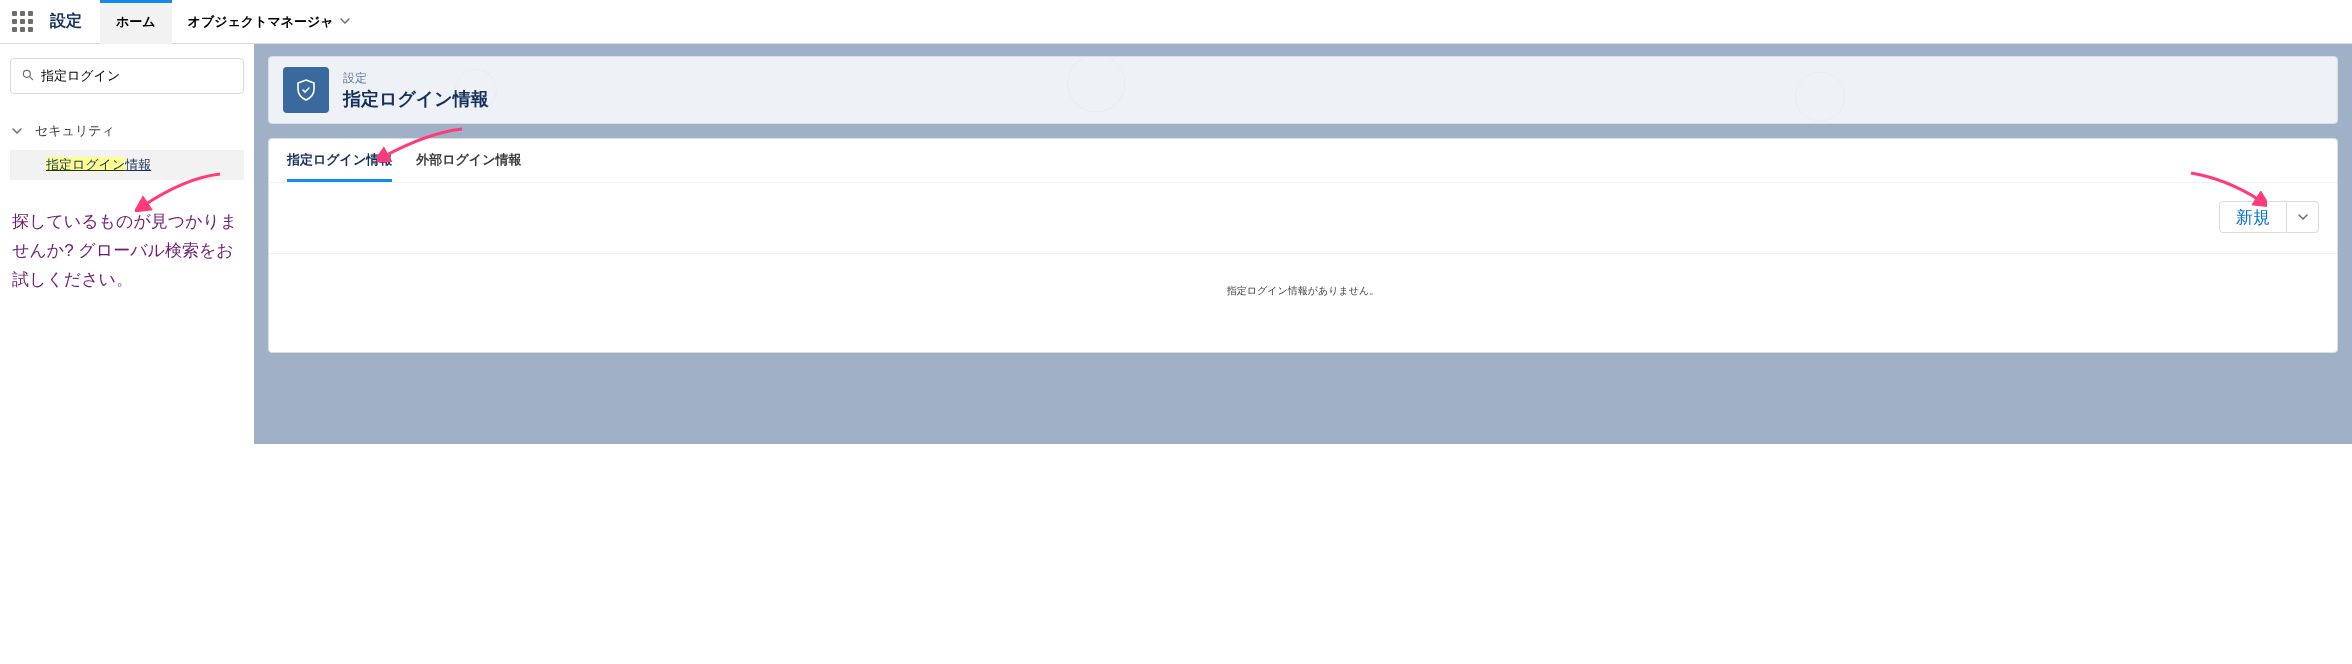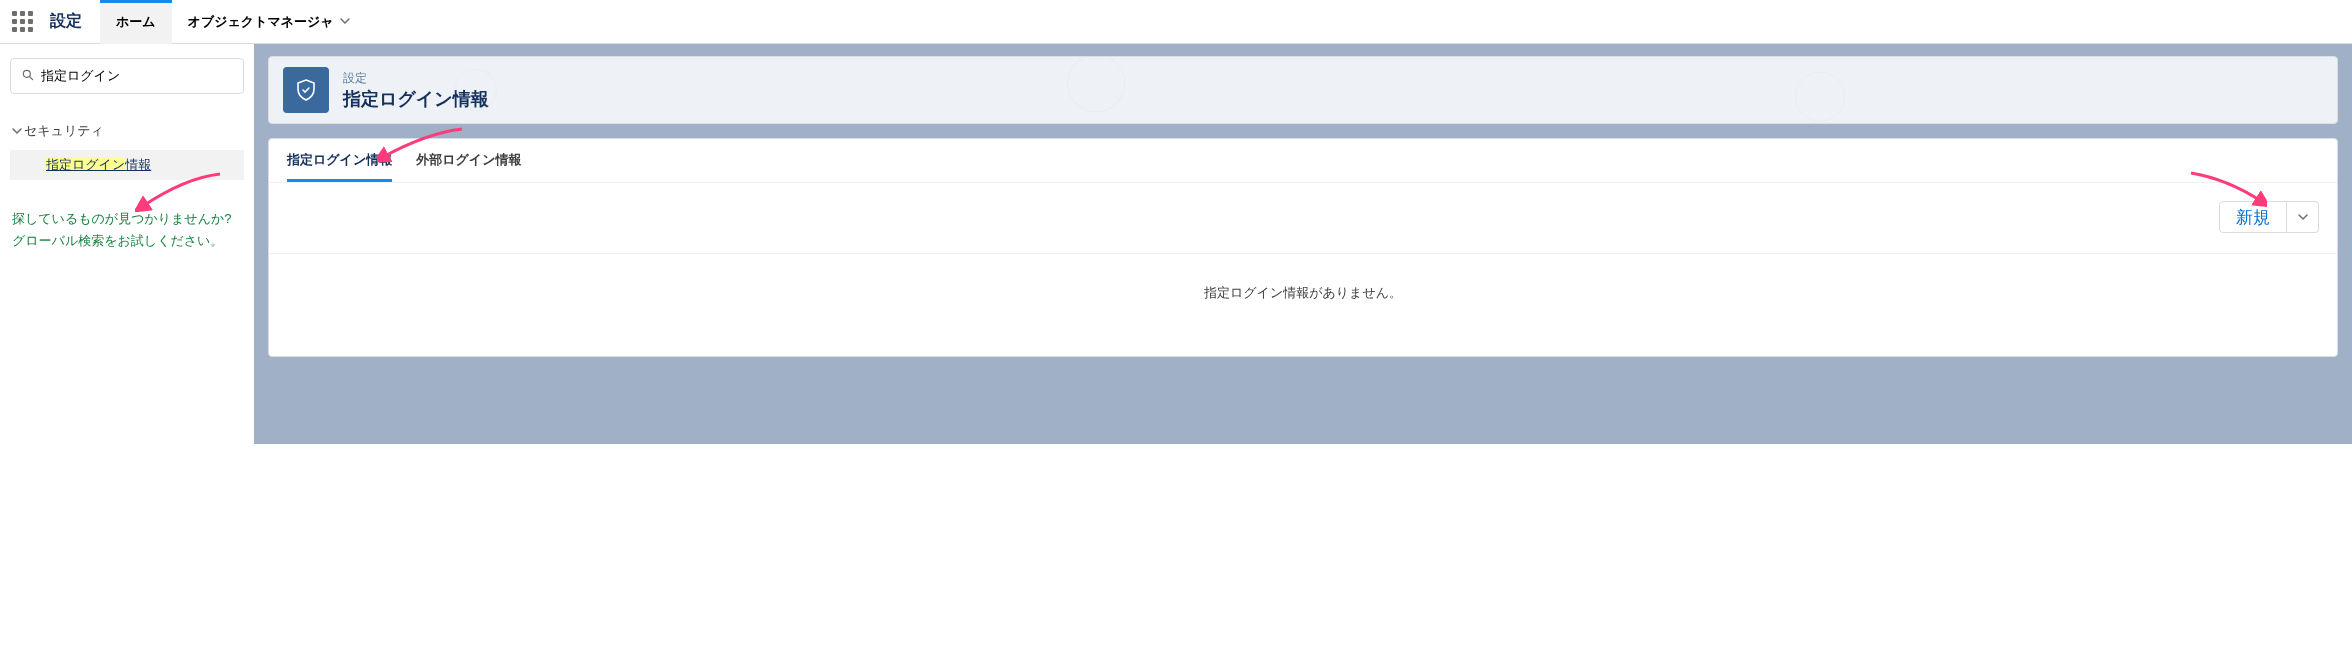--- a/index.html
+++ b/index.html
@@ -17,25 +17,25 @@
     .chev { margin-left:6px; color:#706e6b; }
 
     .layout { display:flex; }
 
     
     .sidebar { width:254px; padding:14px 10px; flex-shrink:0; }
     .search-wrap { display:flex; align-items:center; border:1px solid #dddbda; border-radius:4px; height:36px; padding:0 10px; background:#fff; }
     .search-wrap svg { color:#706e6b; }
     .search-wrap input { border:none; outline:none; flex:1; margin-left:6px; font-size:13px; background:transparent; }
     .tree { margin-top:24px; font-size:13px; color:#3e3e3c; }
-    .tree-parent { display:flex; align-items:center; gap:2px; padding:4px 2px; cursor:pointer; }
+    .tree-parent { display:flex; align-items:center; gap:13px; padding:4px 2px; cursor:pointer; }
     .tree-child-row { padding:6px 0 6px 36px; background:#f3f2f2; margin-top:6px; }
     .tree-child { color:#16325c; text-decoration:underline; cursor:pointer; }
     .hl { background:#ffff91; }
-    .help-text { margin-top:28px; font-size:13px; color:#15803d; line-height:1.7; padding:0 2px; }
+    .help-text { margin-top:28px; font-size:17px; color:#701a75; line-height:1.7; padding:0 2px; }
 
     
     .main { flex:1; background:#9fb0c7; background-image:
         radial-gradient(circle at 20% 30%, rgba(255,255,255,.06) 0 2px, transparent 2px),
         radial-gradient(circle at 70% 60%, rgba(255,255,255,.05) 0 2px, transparent 2px);
       padding:12px 14px; min-height:400px; }
     .page-header { background:#eef1f6; border:1px solid #d8dde6; border-radius:4px; display:flex; align-items:center; gap:14px; padding:10px 14px; position:relative; overflow:hidden; }
     .page-header::before { content:""; position:absolute; inset:0;
       background-image:
         radial-gradient(circle at 10% 50%, transparent 20px, rgba(0,0,0,.02) 20px 21px, transparent 21px),
@@ -48,21 +48,21 @@
     .hdr-title { font-size:18px; font-weight:700; color:#16325c; }
 
     .panel { background:#fff; border:1px solid #d8dde6; border-radius:4px; margin-top:14px; padding:0 0 44px; }
     .tabs-bar { display:flex; gap:24px; padding:0 18px; border-bottom:1px solid #eef1f6; height:44px; align-items:flex-end; }
     .ptab { padding-bottom:10px; font-size:13px; color:#3e3e3c; cursor:pointer; border-bottom:3px solid transparent;font-weight:bold; }
     .ptab.active { color:#16325c; font-weight:700; border-bottom-color:#1589ee; }
     .panel-actions { display:flex; justify-content:flex-end; padding:18px 18px 0; }
     .btn { border:1px solid #dddbda; background:#fff; color:#0070d2; font-size:17px; height:32px; padding:0 16px; border-radius:4px 0 0 4px; cursor:pointer; }
     .btn-split { border:1px solid #dddbda; border-left:none; background:#fff; height:32px; width:32px; display:flex; align-items:center; justify-content:center; border-radius:0 4px 4px 0; cursor:pointer; color:#706e6b; }
     .divider { height:1px; background:#eef1f6; margin:20px 0 0; }
-    .empty { text-align:center; padding:30px 0 10px; color:#3e3e3c; font-size:13px; }
+    .empty { text-align:center; padding:30px 0 10px; color:#3e3e3c; font-size:10px; }
 
     
     .arrow { position:absolute; pointer-events:none; }
   </style>
 </head>
 <body>
 
 <div class="topbar">
   <div class="waffle">
     <div class="waffle-grid">

